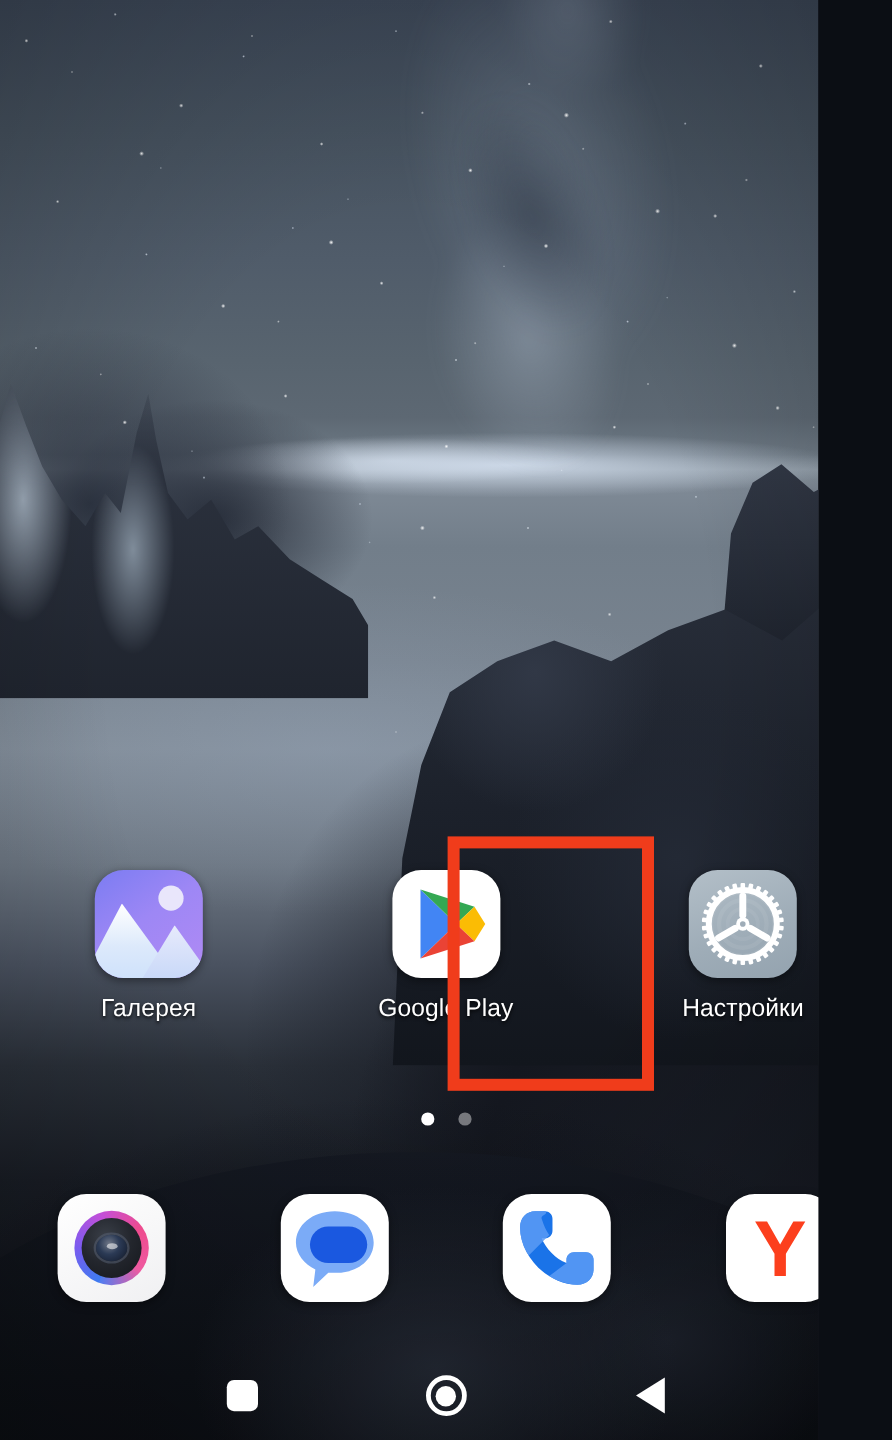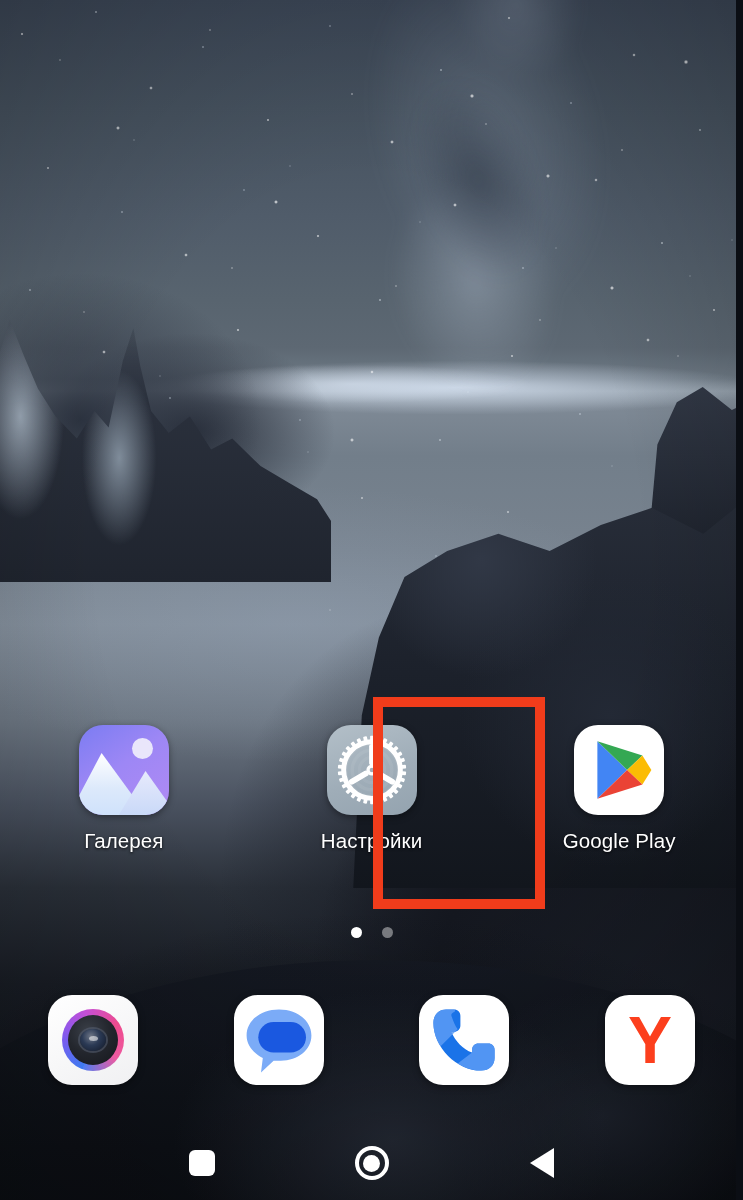--- a/index.html
+++ b/index.html
@@ -4,21 +4,21 @@
 <style>
   * { margin:0; padding:0; box-sizing:border-box; }
   html, body {
     width:743px; height:1200px;
     overflow:hidden;
     font-family:"Liberation Sans", sans-serif;
     background:#0b0e14;
   }
   #screen {
     position:relative;
-    width:736px; height:1200px;
+    width:682px; height:1200px;
     overflow:hidden;
   }
 
   
   .wall {
     position:absolute; inset:0;
     background:
       
       radial-gradient(ellipse 120% 60% at 50% 118%, #0d1016 0%, #0d1016 38%, rgba(13,16,22,0) 70%),
       
@@ -348,20 +348,34 @@
       <div class="tile t-gallery">
         <div class="g-sun"></div>
         <div class="g-peak1"></div>
         <div class="g-peak2"></div>
       </div>
       <div class="app-label">Галерея</div>
     </div>
 
 
     <div class="app-cell">
+      <div class="tile t-play">
+        <svg viewBox="0 0 100 100" width="90" height="90">
+          <g transform="translate(26,16)">
+            <path d="M0 2 L0 66 L33 34 Z" fill="#4285f4"></path>
+            <path d="M0 2 L33 34 L50 18 Z" fill="#34a853"></path>
+            <path d="M33 34 L50 18 L60 34 L50 50 Z" fill="#fbbc04"></path>
+            <path d="M0 66 L33 34 L50 50 Z" fill="#ea4335"></path>
+          </g>
+        </svg>
+      </div>
+      <div class="app-label">Google Play</div>
+    </div>
+
+    <div class="app-cell">
       <div class="tile t-settings">
         <svg viewBox="0 0 100 100" width="90" height="90">
           <g transform="translate(50,50)">
             <g fill="#ffffff" opacity="0.22">
               <circle r="30" fill="none" stroke="#ffffff" stroke-width="5" opacity="0.35"></circle>
               <circle r="22" fill="none" stroke="#ffffff" stroke-width="4" opacity="0.30"></circle>
               <circle r="14" fill="none" stroke="#ffffff" stroke-width="3.5" opacity="0.28"></circle>
             </g>
             <g fill="#ffffff">
 
@@ -404,34 +418,20 @@
               <rect x="-3.2" y="-29" width="6.4" height="24" rx="3" transform="rotate(240)"></rect>
               <circle r="6.2" fill="#ffffff"></circle>
               <circle r="2.6" fill="#9fadb8"></circle>
             </g>
           </g>
         </svg>
       </div>
       <div class="app-label">Настройки</div>
     </div>
 
-    <div class="app-cell">
-      <div class="tile t-play">
-        <svg viewBox="0 0 100 100" width="90" height="90">
-          <g transform="translate(26,16)">
-            <path d="M0 2 L0 66 L33 34 Z" fill="#4285f4"></path>
-            <path d="M0 2 L33 34 L50 18 Z" fill="#34a853"></path>
-            <path d="M33 34 L50 18 L60 34 L50 50 Z" fill="#fbbc04"></path>
-            <path d="M0 66 L33 34 L50 50 Z" fill="#ea4335"></path>
-          </g>
-        </svg>
-      </div>
-      <div class="app-label">Google Play</div>
-    </div>
-
   </div>
 
   <div id="highlight"></div>
 
   <div id="page-dots">
     <div class="dot active"></div>
     <div class="dot idle"></div>
   </div>
 
   <div class="app-row" id="row-dock">

